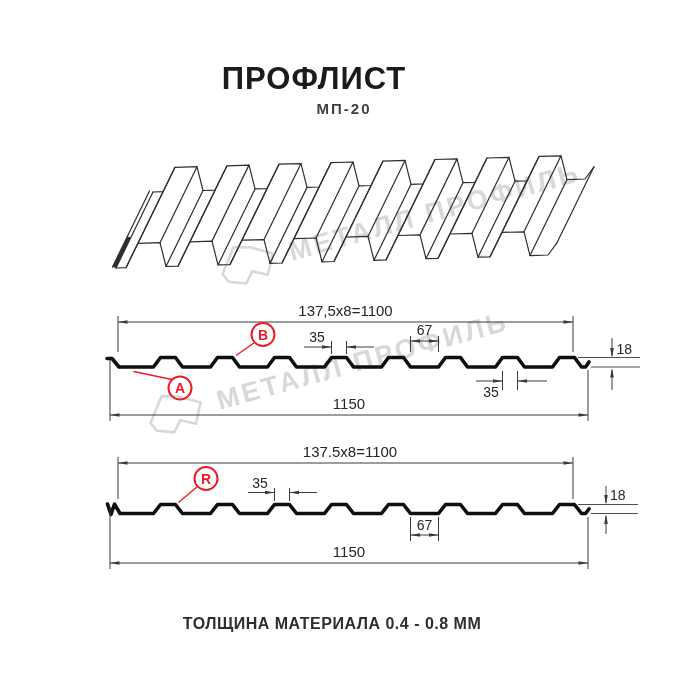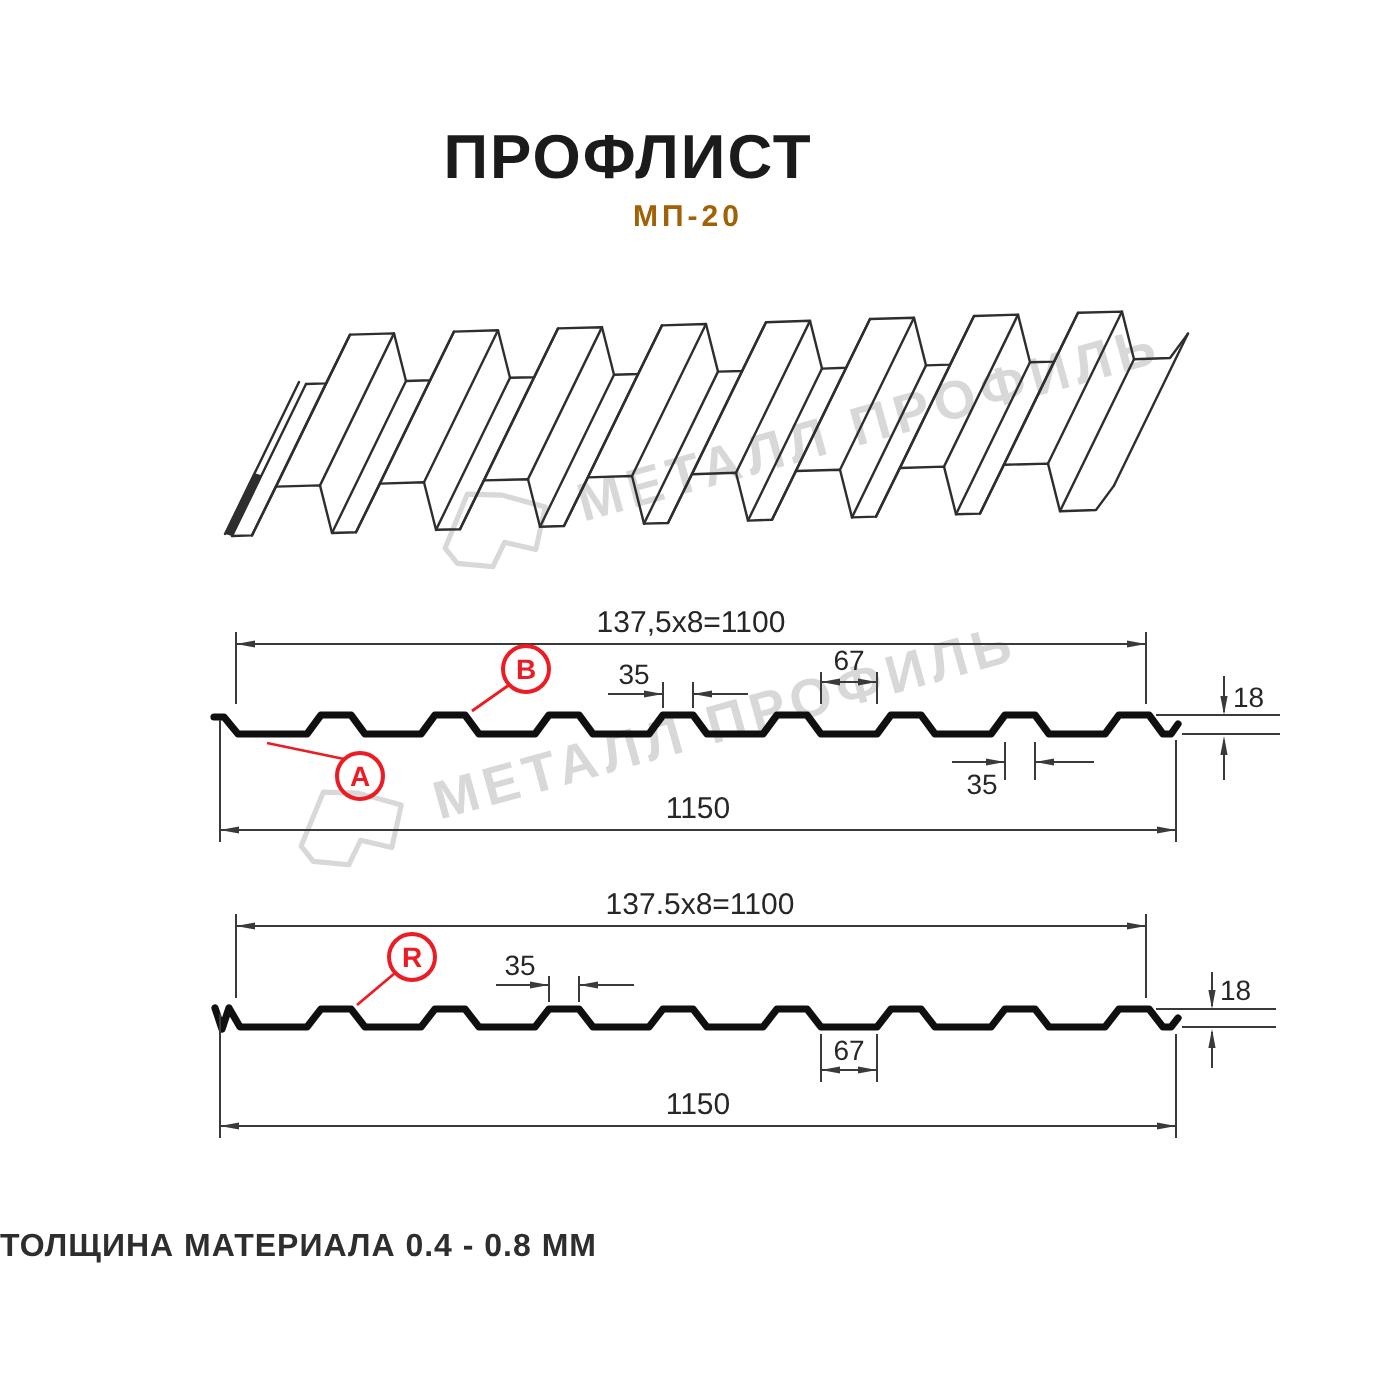--- a/index.html
+++ b/index.html
@@ -1,22 +1,22 @@
 <!DOCTYPE html>
 <html><head>
 <meta charset="utf-8">
 <style>
   html,body{margin:0;padding:0;background:#fff;}
   .page{position:relative;width:700px;height:700px;background:#fff;overflow:hidden;
         font-family:"Liberation Sans",sans-serif;}
   .title{position:absolute;left:0;top:61px;width:628px;text-align:center;
          font-size:31px;font-weight:bold;letter-spacing:1px;color:#1b1b1b;}
   .subtitle{position:absolute;left:0;top:100px;width:688px;text-align:center;
-         font-size:15px;font-weight:600;letter-spacing:2px;color:#a16207;}
-  .footer-note{position:absolute;left:0;top:615px;width:664px;text-align:left;
+         font-size:15px;font-weight:600;letter-spacing:2px;color:#404040;}
+  .footer-note{position:absolute;left:0;top:615px;width:664px;text-align:center;
          font-size:16px;font-weight:600;letter-spacing:.5px;color:#2e2e2e;}
   .wm{position:absolute;display:flex;align-items:center;gap:10px;
       transform:rotate(-15.5deg);transform-origin:0 50%;
       font-weight:bold;font-size:27px;letter-spacing:3px;white-space:nowrap;}
   .wm svg{flex:0 0 auto;}
   #wm1{left:218px;top:247px;}
   #wm2{left:146px;top:396px;}
   #drawing{position:absolute;left:0;top:0;}
 </style>
 </head>

